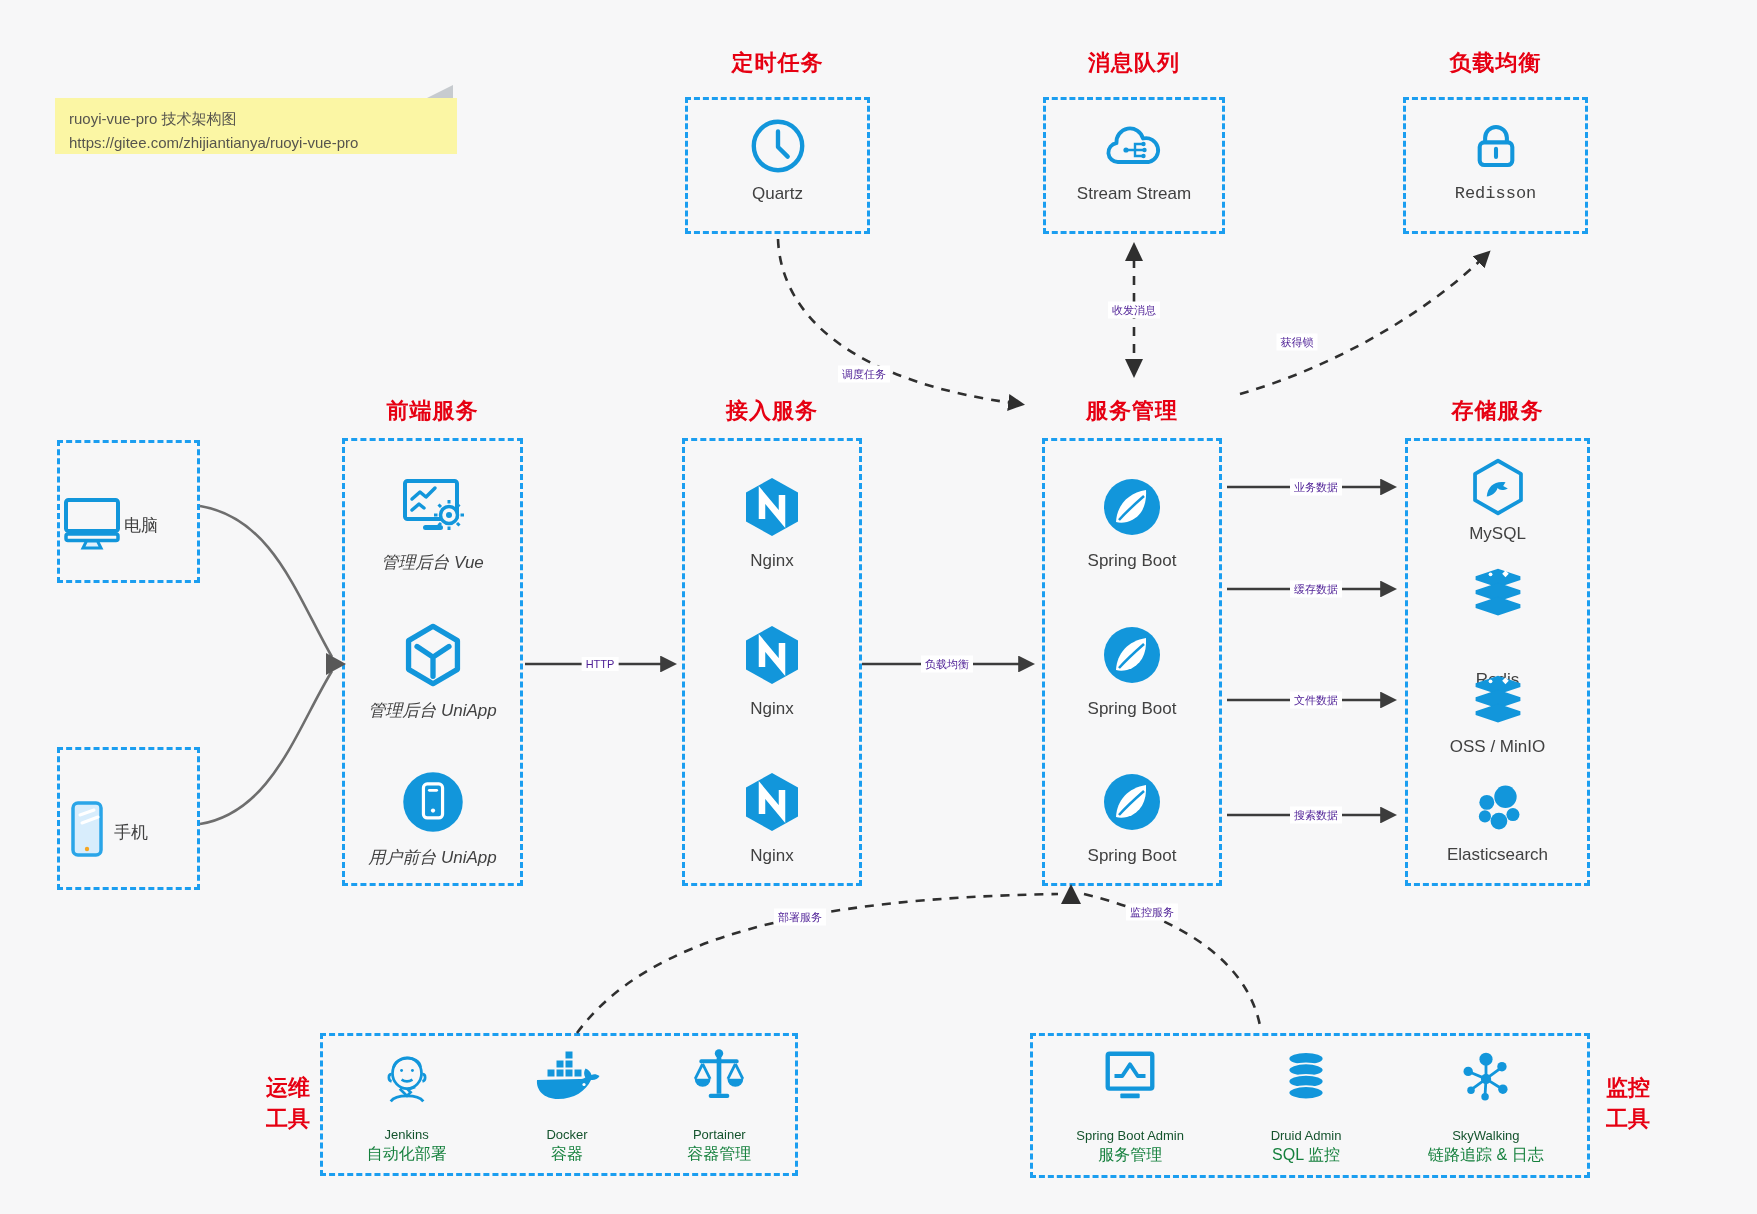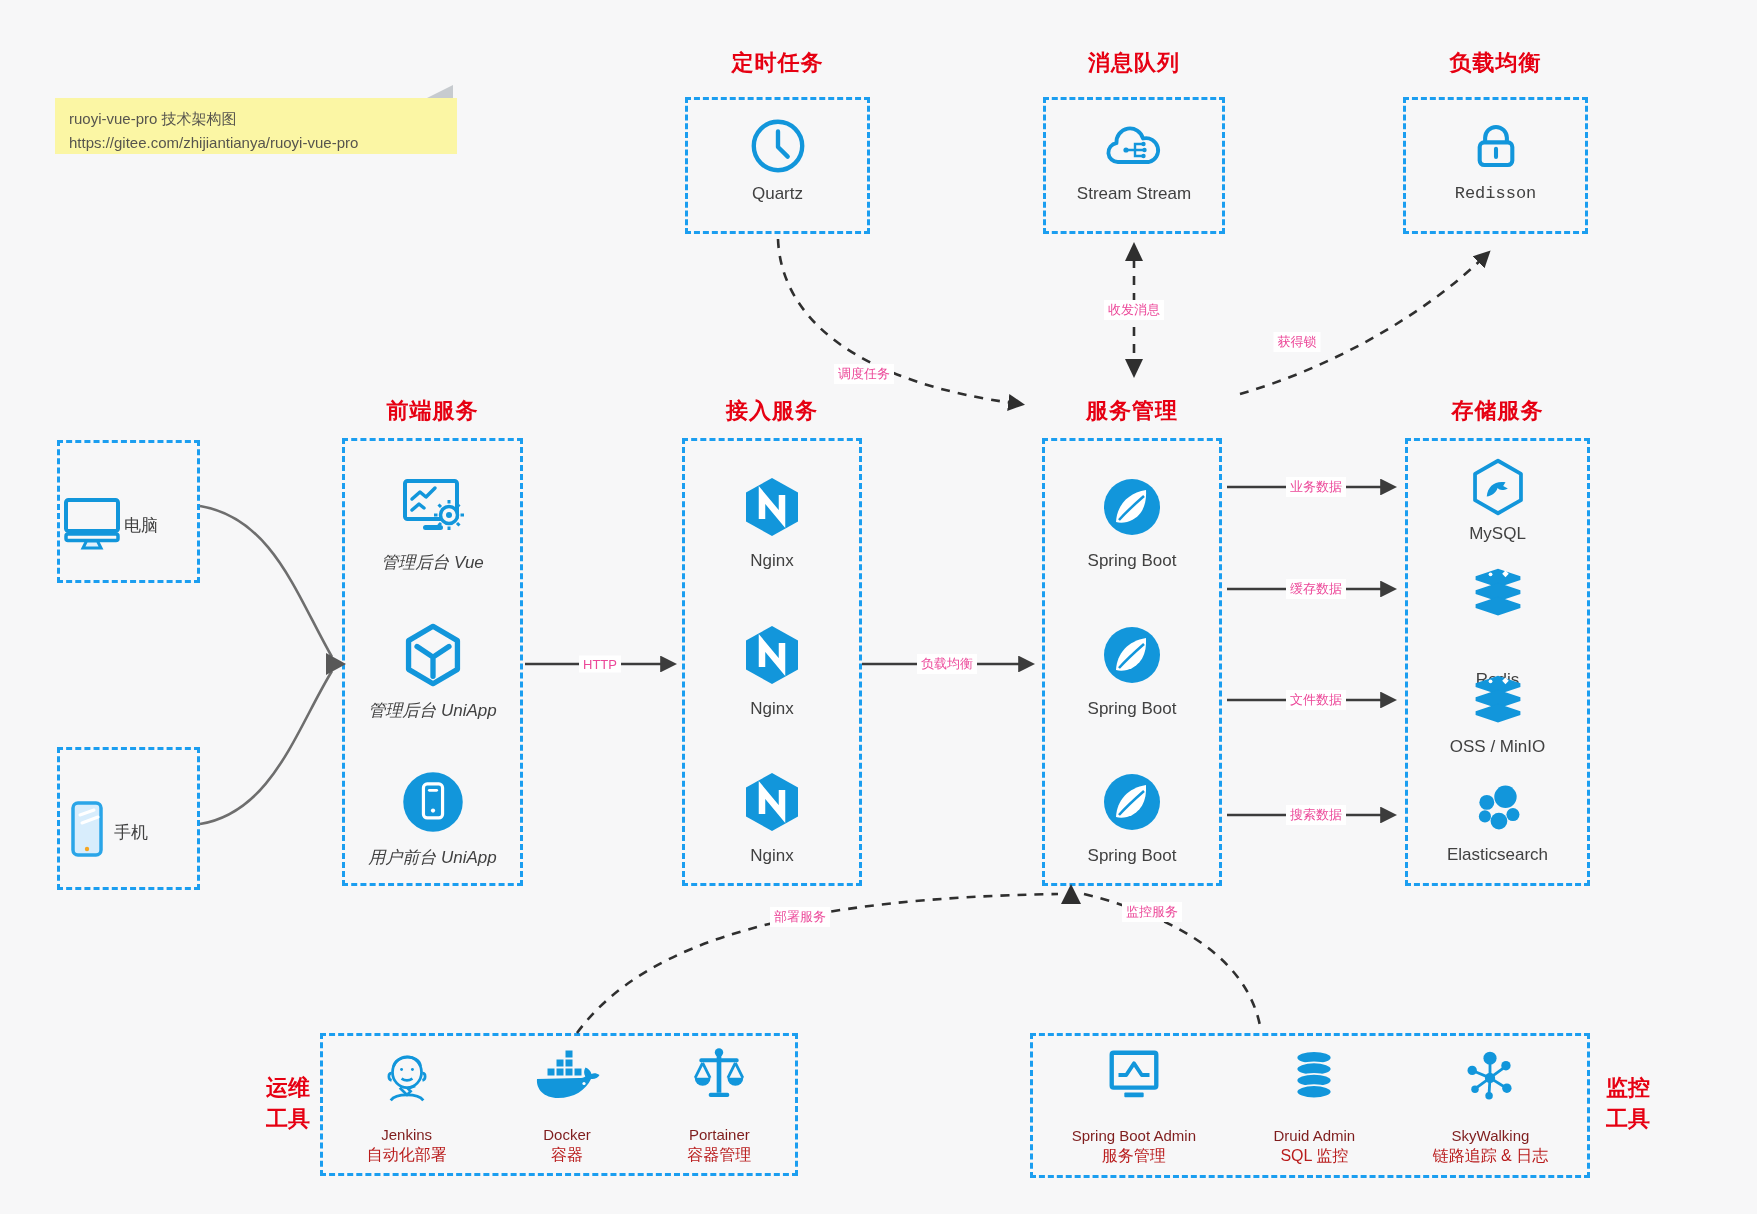--- a/index.html
+++ b/index.html
@@ -10,24 +10,24 @@
                text-align:center;letter-spacing:1px;z-index:4;}
   .side-title{position:absolute;color:#e60012;font-weight:bold;font-size:22px;
               line-height:31px;z-index:4;}
   .vitem{position:absolute;left:0;width:100%;display:flex;flex-direction:column;align-items:center;}
   .islot{display:flex;align-items:center;justify-content:center;}
   .lbl{margin-top:6px;font-size:17px;color:#414141;white-space:nowrap;}
   .topbox{display:flex;flex-direction:column;align-items:center;padding-top:14px;}
   .clientbox{display:flex;flex-direction:row;align-items:center;padding-top:22px;}
   .toolbox{display:flex;flex-direction:row;justify-content:space-around;align-items:center;}
   .toolcell{display:flex;flex-direction:column;align-items:center;text-align:center;}
-  .toolcell .name{margin-top:20px;font-size:15px;color:#7f1d1d;white-space:nowrap;}
-  .toolcell .desc{margin-top:2px;font-size:16px;color:#b91c1c;white-space:nowrap;}
+  .toolcell .name{margin-top:20px;font-size:13px;color:#14532d;white-space:nowrap;}
+  .toolcell .desc{margin-top:2px;font-size:16px;color:#15803d;white-space:nowrap;}
   .edge-label{position:absolute;transform:translate(-50%,-50%);background:#ffffff;
-              padding:1px 4px;font-size:13px;color:#ec4899;white-space:nowrap;z-index:5;}
+              padding:1px 4px;font-size:11px;color:#4c1d95;white-space:nowrap;z-index:5;}
   .note{position:absolute;left:55px;top:98px;width:402px;height:56px;background:#fbf6a4;
         z-index:3;padding:9px 14px;box-sizing:border-box;}
   .note .ln{font-size:15px;color:#57554e;line-height:24px;white-space:nowrap;}
   .note .fold{position:absolute;top:-13px;right:4px;width:0;height:0;
               border-left:26px solid transparent;border-bottom:13px solid #c7cbcf;}
   svg{display:block;}
   .overlay{position:absolute;left:0;top:0;z-index:2;pointer-events:none;}
 </style>
 </head>
 <body>

